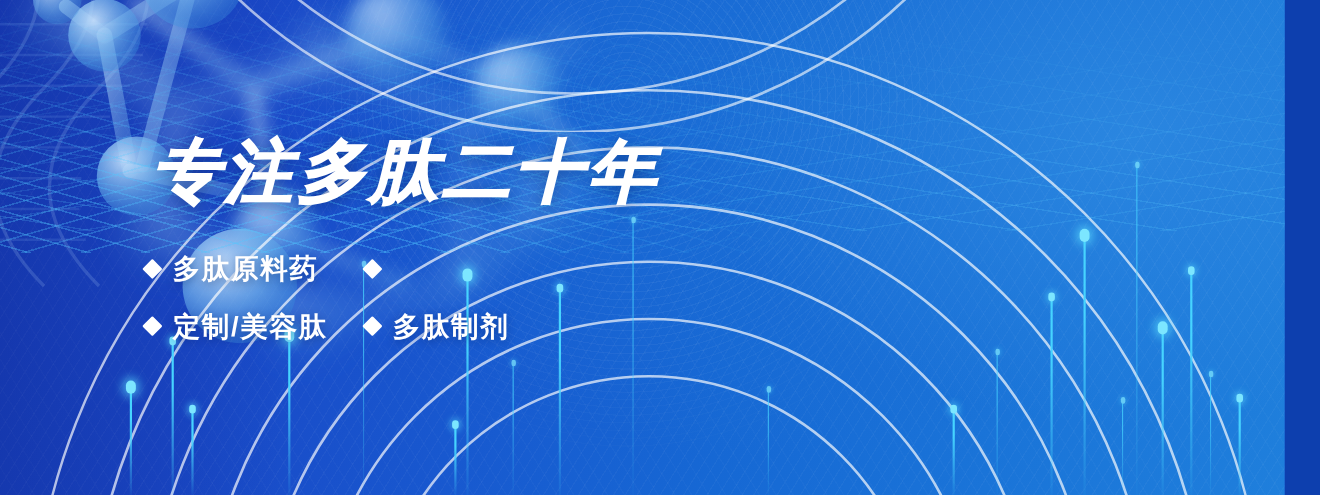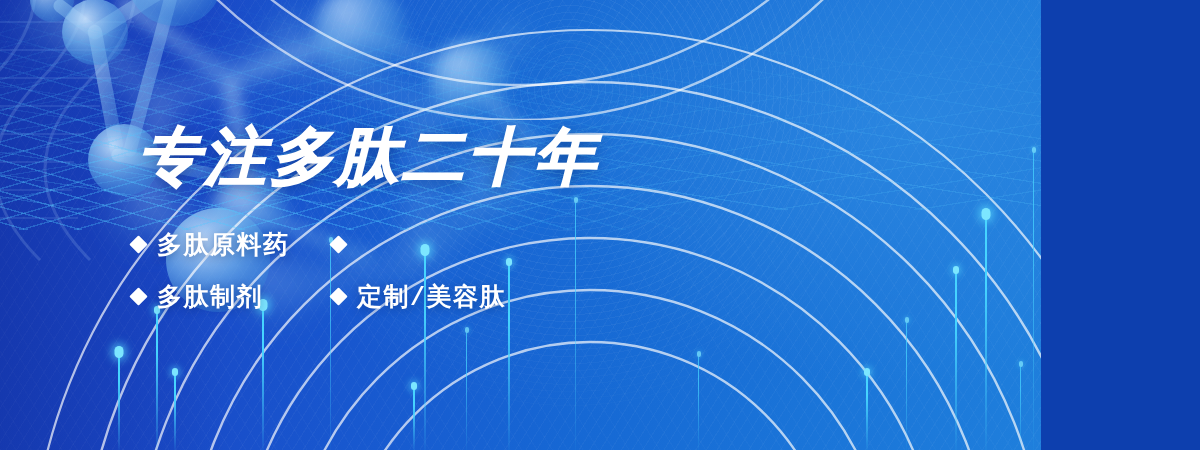--- a/index.html
+++ b/index.html
@@ -1,20 +1,20 @@
 <!DOCTYPE html>
 <html><head>
 <meta charset="utf-8">
 <style>
   html,body{margin:0;padding:0;background:#0d3fae;}
   *{box-sizing:border-box;}
 
   #banner{
     position:relative;
-    width:1041px;height:450px;
+    width:1168px;height:450px;
     overflow:hidden;
     font-family:"Liberation Sans","DejaVu Sans",sans-serif;
     background:#1649c4;
   }
 
   
   .layer{position:absolute;inset:0;pointer-events:none;}
 
   .bg-base{
     background:
@@ -104,21 +104,20 @@
     -webkit-text-stroke:1.5px #ffffff;
   }
 
   .features{
     position:absolute;left:132px;top:218px;
     width:470px;
     display:grid;
     grid-template-columns:200px 260px;
     grid-auto-rows:52px;
     align-items:center;
-    font-family:Liberation Mono, monospace;
   }
   .feature{
     display:flex;align-items:center;gap:12px;
     color:#ffffff;
     font-size:25px;
     font-weight:600;
     letter-spacing:1.5px;
     white-space:nowrap;
     text-shadow:0 2px 8px rgba(6,30,90,.40);
   }
@@ -289,24 +288,24 @@
         <span class="bullet"></span>
         <span class="feature-label">多肽原料药</span>
       </div>
 
       <div class="feature">
         <span class="bullet"></span>
       </div>
 
       <div class="feature">
         <span class="bullet"></span>
+        <span class="feature-label">定制/美容肽</span>
+      </div>
+
+      <div class="feature">
+        <span class="bullet"></span>
         <span class="feature-label">多肽制剂</span>
       </div>
 
-      <div class="feature">
-        <span class="bullet"></span>
-        <span class="feature-label">定制/美容肽</span>
-      </div>
-
     </div>
   </div>
 
 </div>
 
 </body></html>

